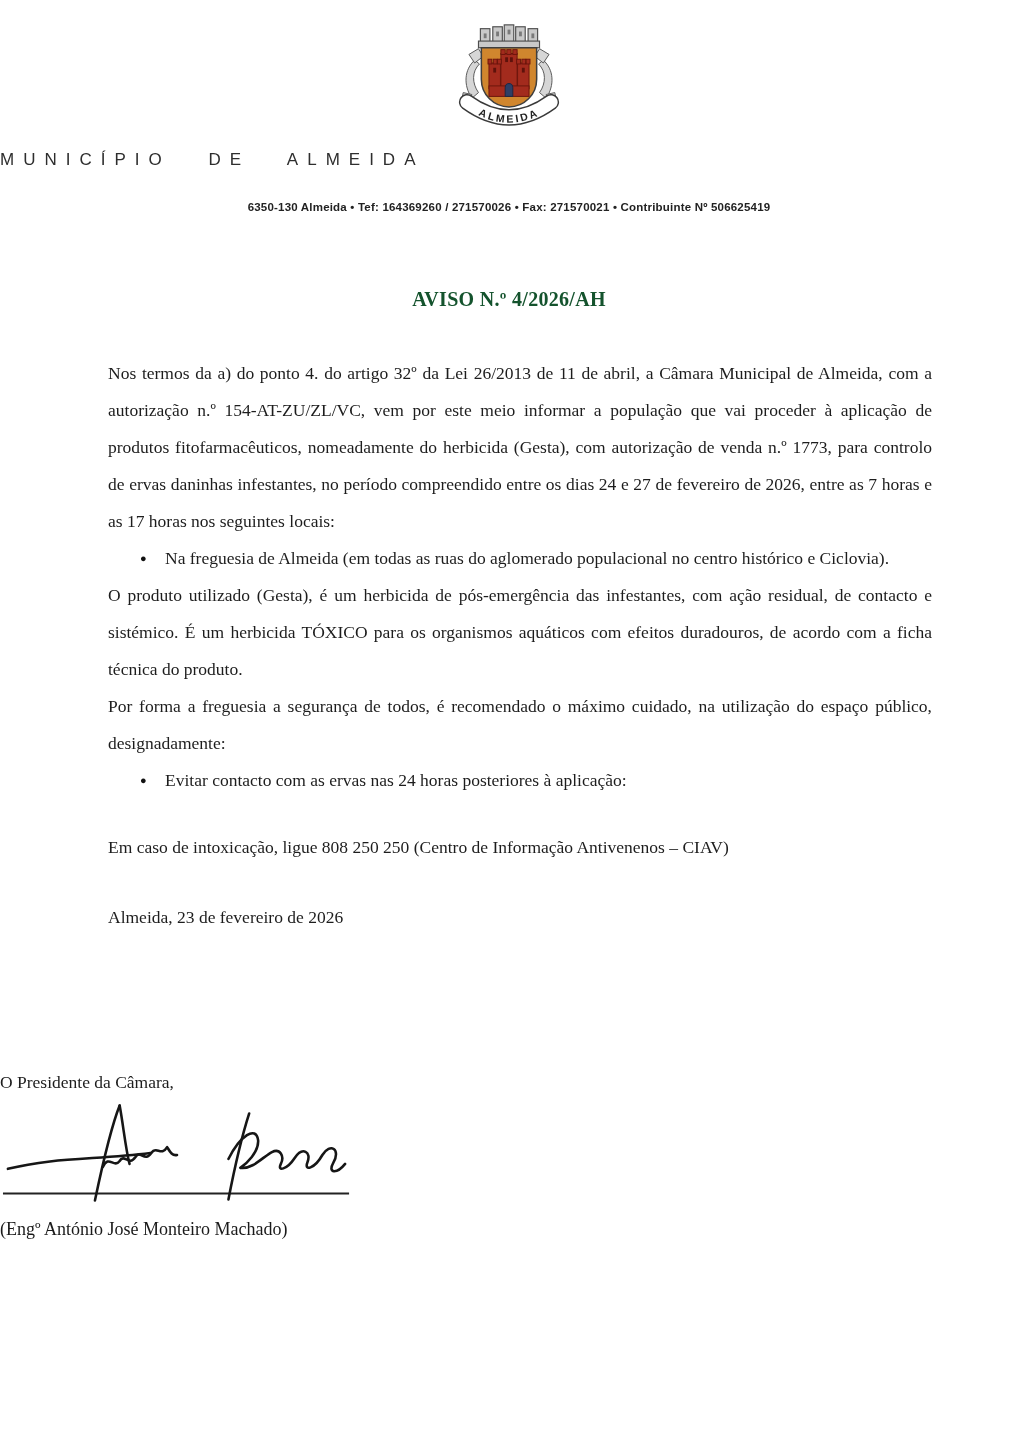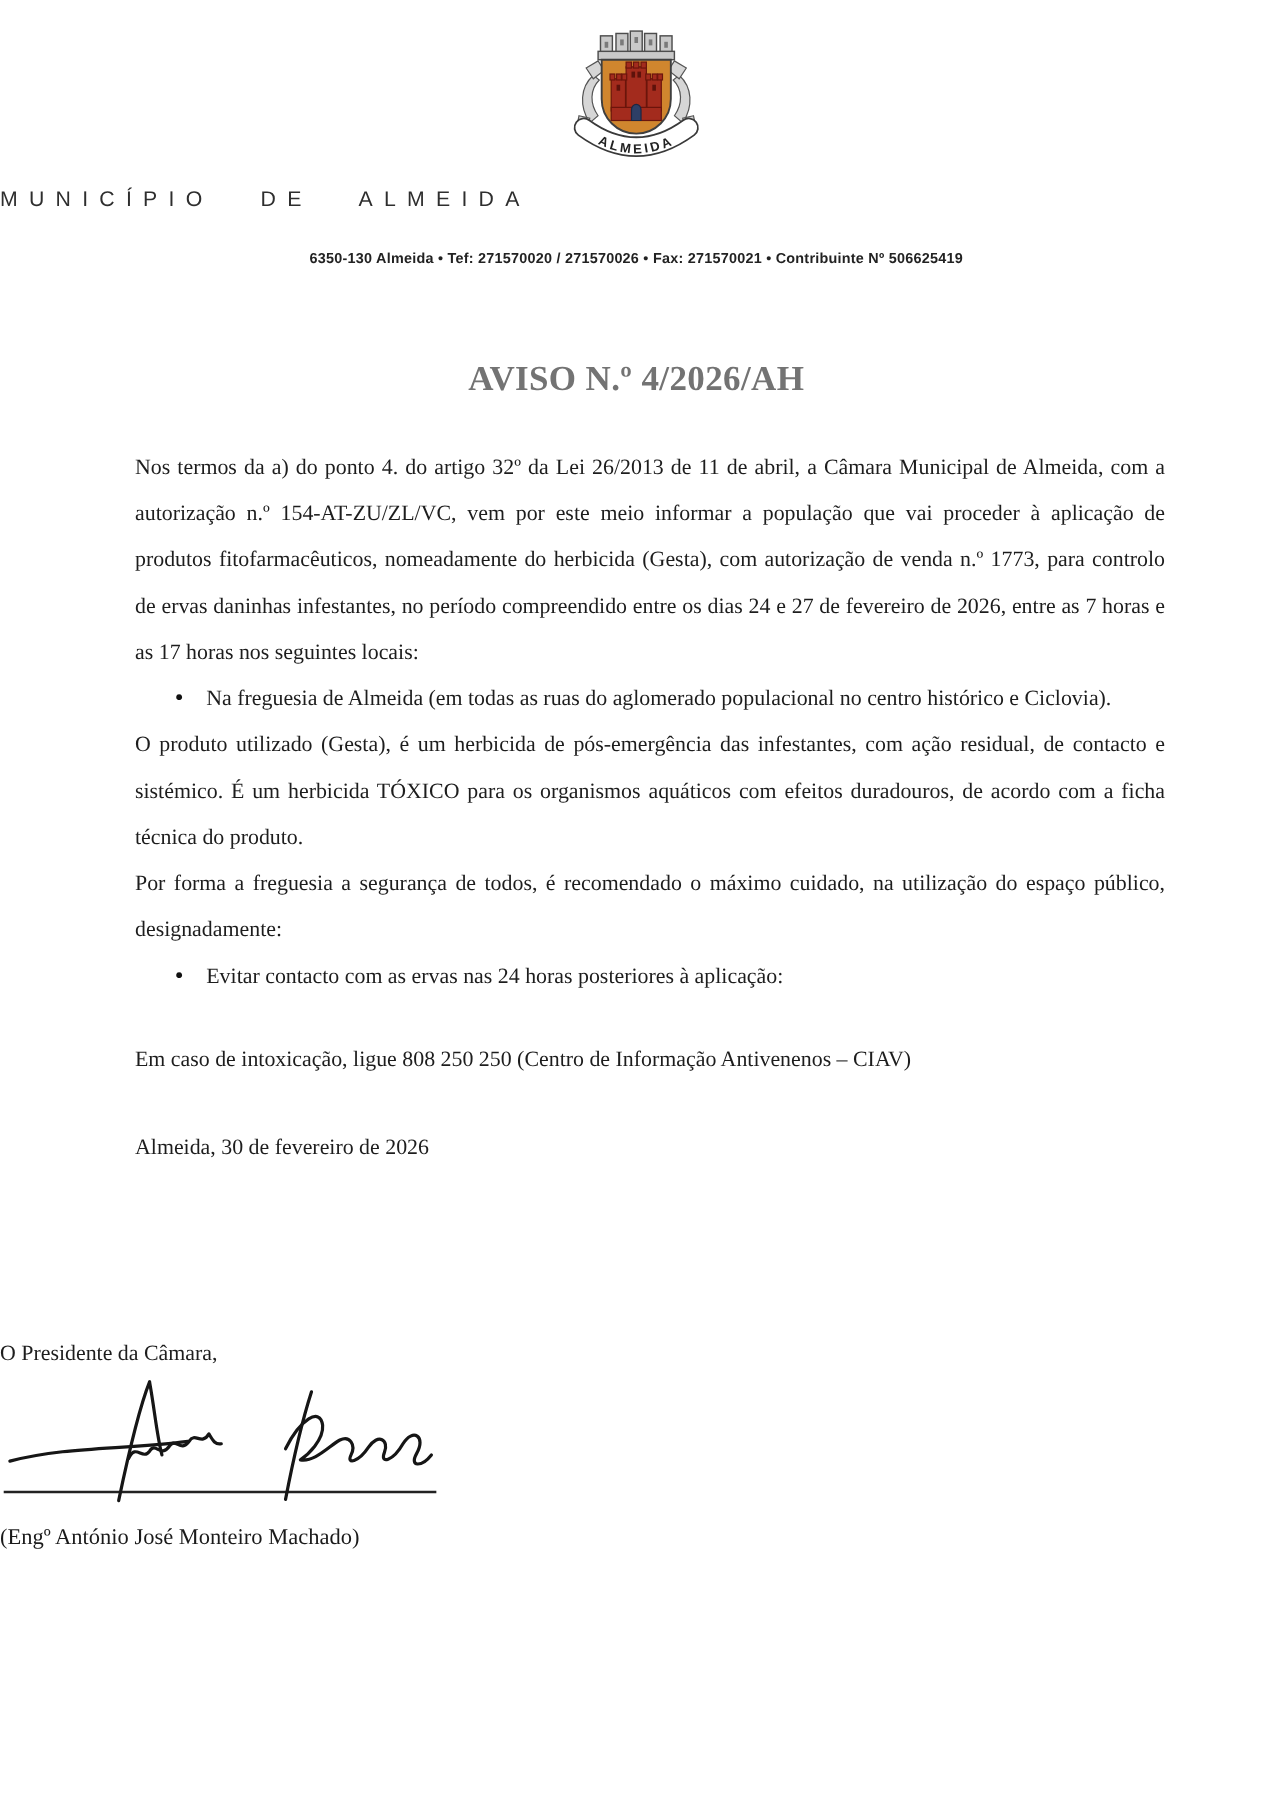--- a/index.html
+++ b/index.html
@@ -25,21 +25,21 @@
     font-size:12px;letter-spacing:4.5px;color:#333;
   }
   .contact-line{
     position:absolute;top:201px;left:0;width:100%;text-align:center;
     font-family:"Liberation Sans","DejaVu Sans",sans-serif;
     font-size:11.5px;font-weight:700;color:#222;letter-spacing:.2px;
   }
   
   .notice-title{
     position:absolute;top:288px;left:0;width:100%;text-align:center;
-    font-size:28px;font-weight:700;letter-spacing:.3px;color:#737373;
+    font-size:20px;font-weight:700;letter-spacing:.3px;color:#14532d;
   }
   
   .body{
     position:absolute;top:355px;left:108px;width:824px;
     font-size:17.5px;line-height:37px;text-align:justify;
   }
   .body p{margin:0;}
   ul.doc-list{list-style:none;margin:0;padding:0;}
   ul.doc-list li{
     position:relative;padding-left:57px;text-align:justify;
@@ -122,42 +122,42 @@
       <path id="bannerArc" d="M31,84 Q75,116 119,84" fill="none" stroke="#3a3a3a" stroke-width="17" stroke-linecap="round"></path>
       <path d="M31,84 Q75,116 119,84" fill="none" stroke="#ffffff" stroke-width="14" stroke-linecap="round"></path>
       <path id="bannerText" d="M30,90 Q75,121 120,90" fill="none"></path>
       <text font-family="Liberation Sans, DejaVu Sans, sans-serif" font-size="11" font-weight="700" letter-spacing="2.5" fill="#222">
         <textPath href="#bannerText" startOffset="50%" text-anchor="middle">ALMEIDA</textPath>
       </text>
     </svg>
   </div>
 
   <div class="org-name">MUNICÍPIO DE ALMEIDA</div>
-  <div class="contact-line">6350-130 Almeida  •  Tef: 271570020 / 271570026 • Fax: 271570021 • Contribuinte Nº 506625419</div>
+  <div class="contact-line">6350-130 Almeida  •  Tef: 164369260 / 271570026 • Fax: 271570021 • Contribuinte Nº 506625419</div>
 
   <div class="notice-title">AVISO N.º 4/2026/AH</div>
 
   <div class="body">
     <p>Nos termos da a) do ponto 4. do artigo 32º da Lei 26/2013 de 11 de abril, a Câmara Municipal de Almeida, com a autorização n.º 154-AT-ZU/ZL/VC, vem por este meio informar a população que vai proceder à aplicação de produtos fitofarmacêuticos, nomeadamente do herbicida (Gesta), com autorização de venda n.º 1773, para controlo de ervas daninhas infestantes, no período compreendido entre os dias 24 e 27 de fevereiro de 2026, entre as 7 horas e as 17 horas nos seguintes locais:</p>
 
     <ul class="doc-list">
       <li>Na freguesia de Almeida (em todas as ruas do aglomerado populacional no centro histórico e Ciclovia).</li>
     </ul>
 
     <p>O produto utilizado (Gesta), é um herbicida de pós-emergência das infestantes, com ação residual, de contacto e sistémico. É um herbicida TÓXICO para os organismos aquáticos com efeitos duradouros, de acordo com a ficha técnica do produto.</p>
 
     <p>Por forma a freguesia a segurança de todos, é recomendado o máximo cuidado, na utilização do espaço público, designadamente:</p>
 
     <ul class="doc-list">
       <li>Evitar contacto com as ervas nas 24 horas posteriores à aplicação:</li>
     </ul>
 
     <p class="spacer-emergency">Em caso de intoxicação, ligue 808 250 250 (Centro de Informação Antivenenos – CIAV)</p>
 
-    <p class="spacer-date">Almeida, 30 de fevereiro de 2026</p>
+    <p class="spacer-date">Almeida, 23 de fevereiro de 2026</p>
   </div>
 
   <div class="sig-block">
     <p class="sig-title">O Presidente da Câmara,</p>
 
     <svg class="sig-svg" width="356" height="118" viewBox="0 0 360 118" aria-hidden="true">
 
       <line x1="3" y1="97" x2="353" y2="97" stroke="#222" stroke-width="2"></line>
 
       <g fill="none" stroke="#161616" stroke-width="2.6" stroke-linecap="round" stroke-linejoin="round">

